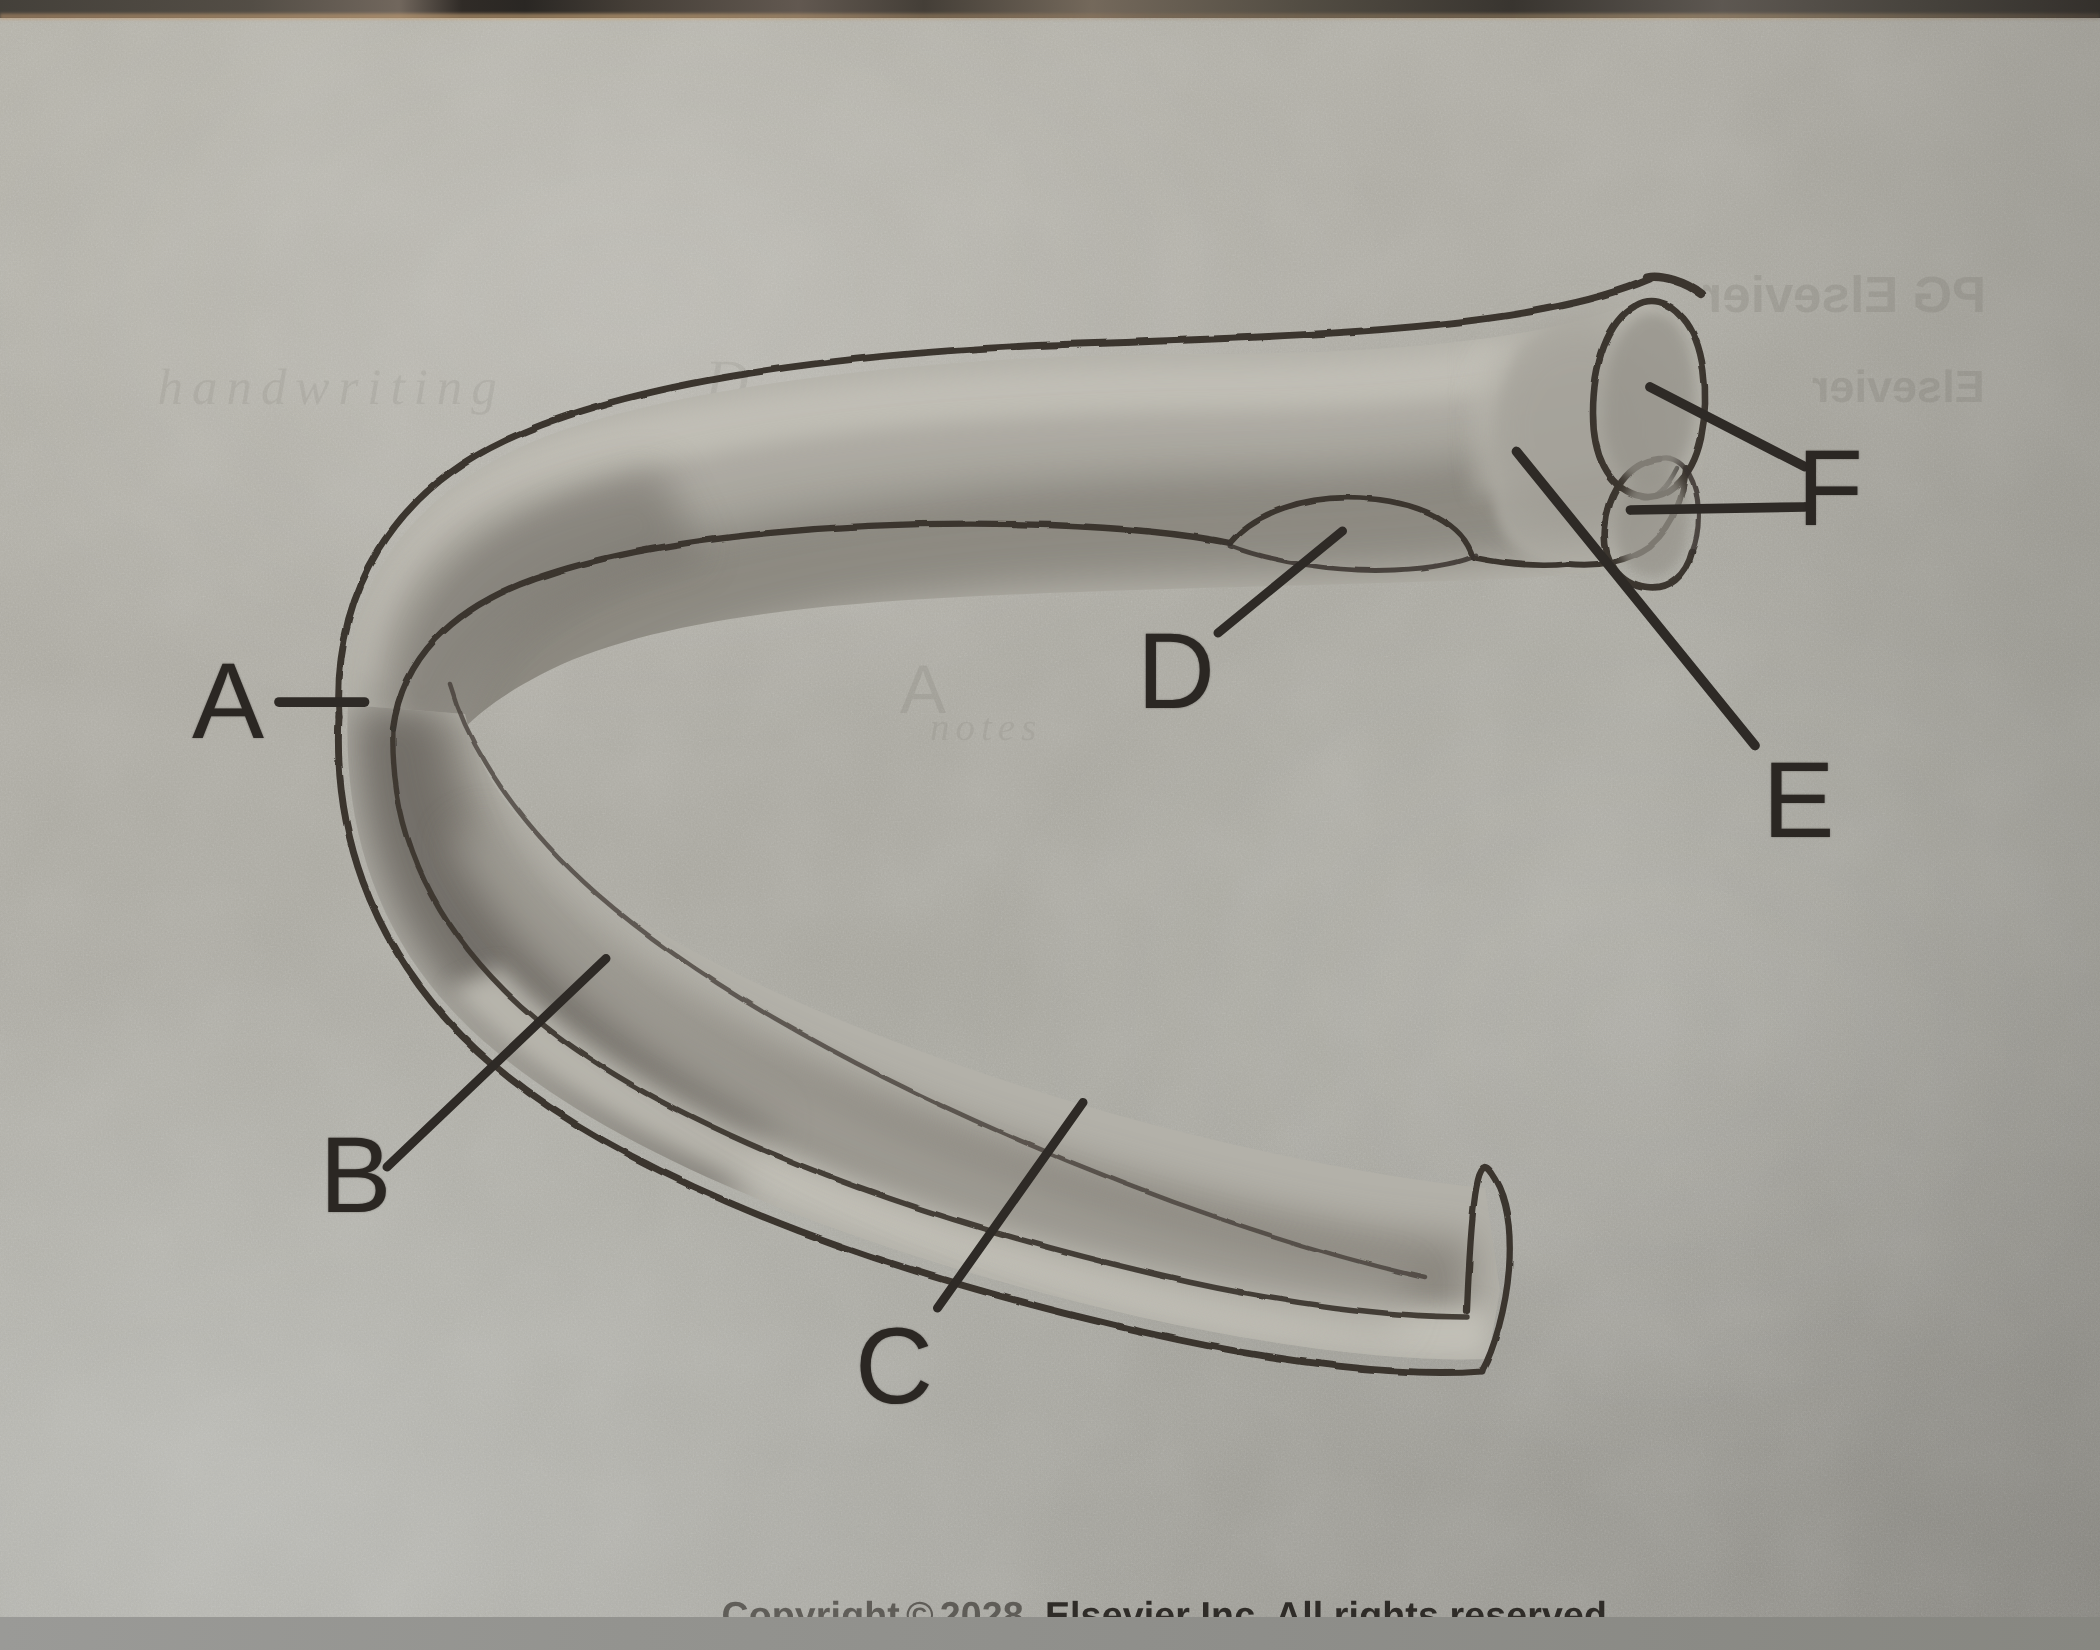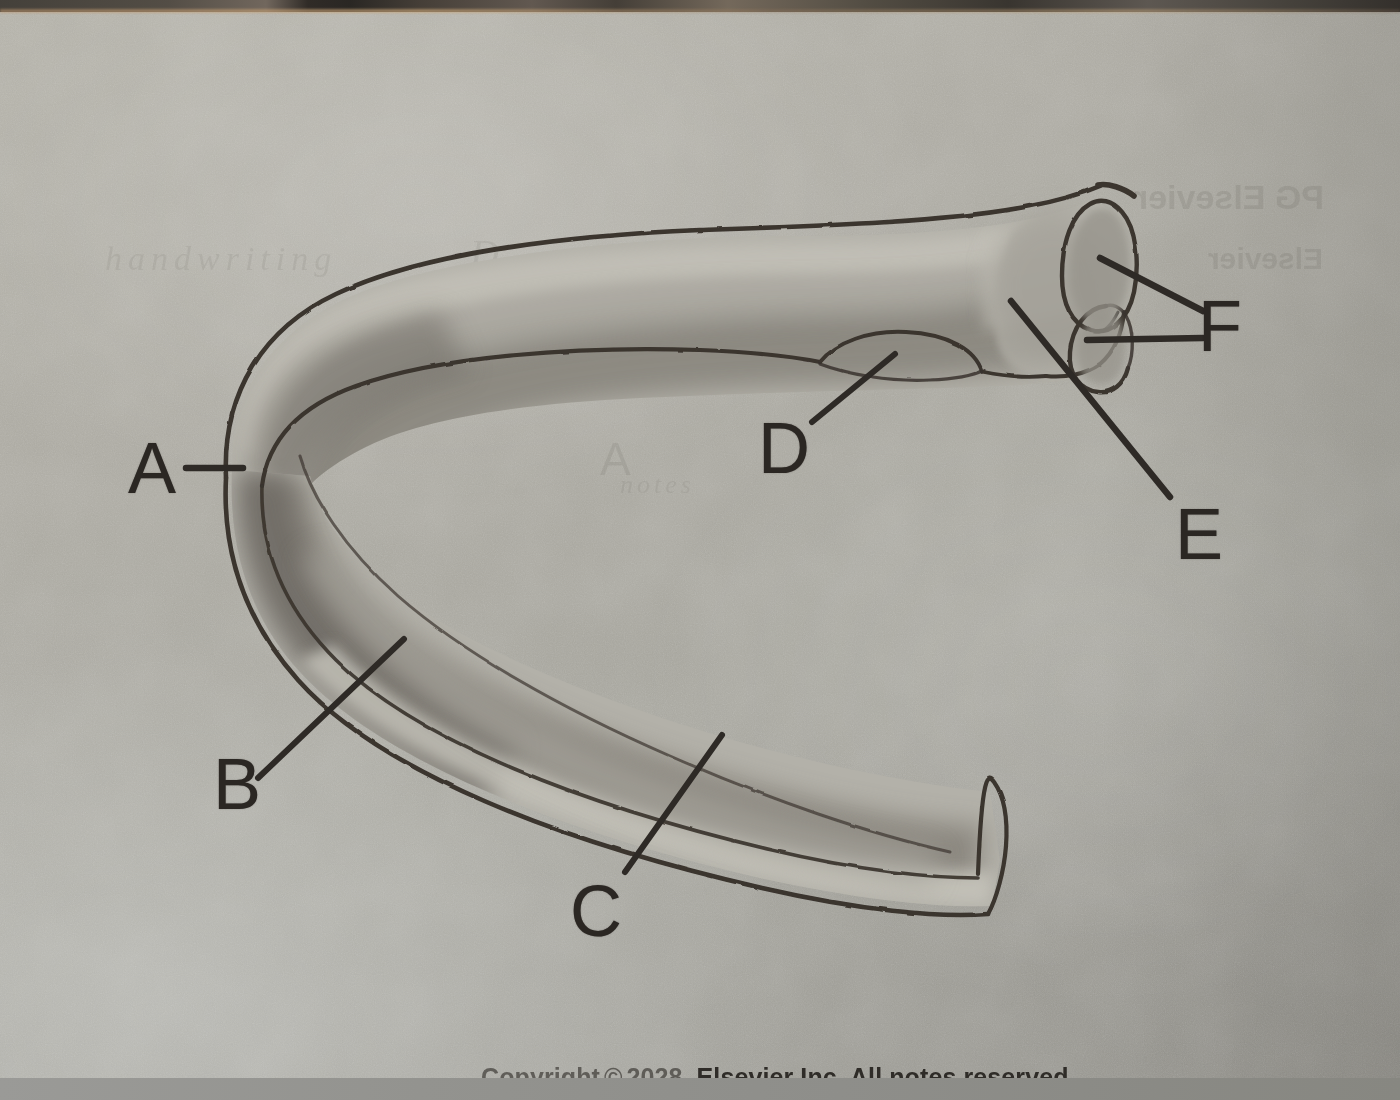--- a/index.html
+++ b/index.html
@@ -365,19 +365,19 @@
   <div class="lbl" style="left:128px; top:432px;">A</div>
   <div class="lbl" style="left:213px; top:748px;">B</div>
   <div class="lbl" style="left:570px; top:875px;">C</div>
   <div class="lbl" style="left:758px; top:412px;">D</div>
   <div class="lbl" style="left:1175px; top:498px;">E</div>
   <div class="lbl" style="left:1198px; top:290px;">F</div>
 
   <div class="copyright">
     <span class="dim">Copyright</span><span class="dim" style="margin:0 4px;">©</span><span class="dim">2028.</span>
     <span>Elsevier Inc.</span>
-    <span>All notes reserved.</span>
+    <span>All rights reserved.</span>
   </div>
 
   <div class="top-edge"></div>
   <div class="top-edge-hi"></div>
   <div class="bottom-bar"></div>
 </div>
 
 </body></html>

